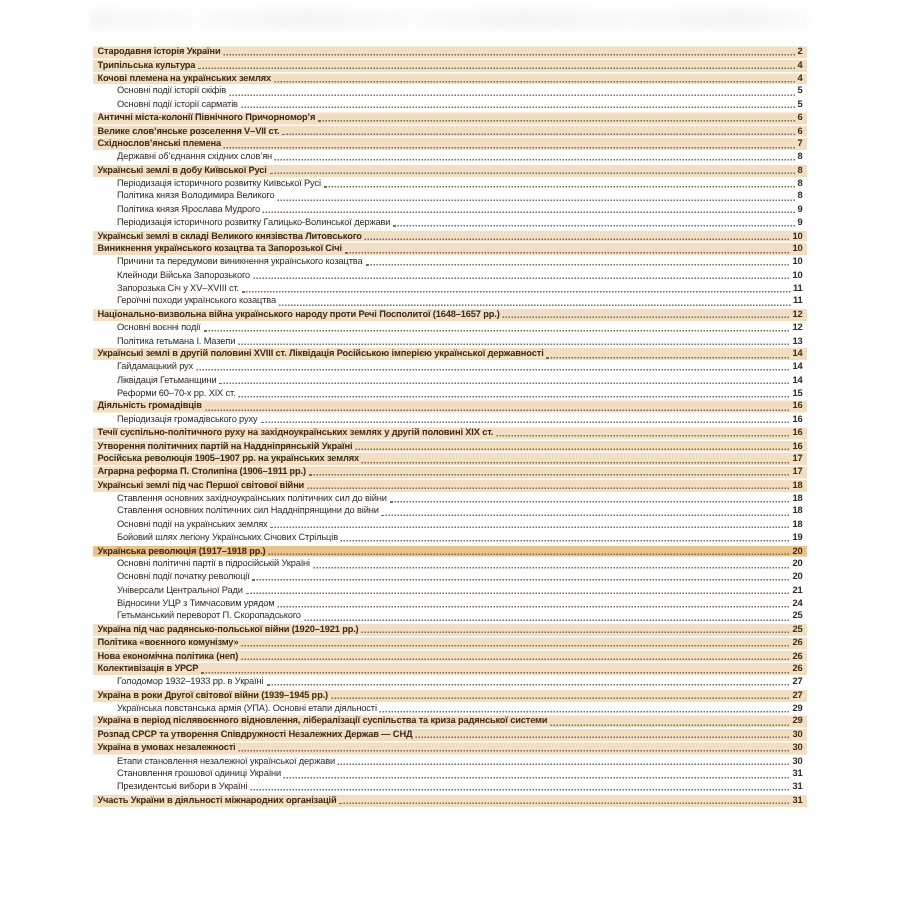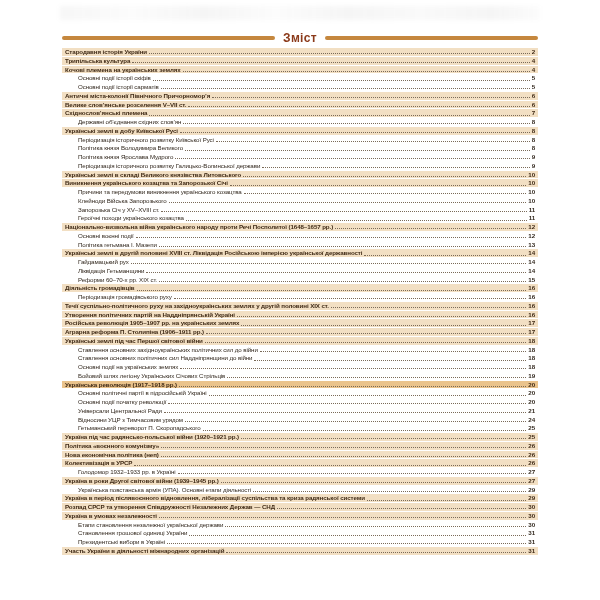--- a/index.html
+++ b/index.html
@@ -63,25 +63,20 @@
     white-space:nowrap;
     font-weight:bold;
   }
 </style>
 </head>
 <body>
 
 <div class="page" style="--bar-color: #c5873e; --title-color: #8b3a1a; --row-bg: #f2dfc3; --highlight-bg: #eac38c; --main-text: #3f2a16; --sub-text: #33291f; --dot-color: #7a6a58;">
   <div class="artifact"></div>
   <div class="content">
-    <div class="title-row">
-      <span class="bar"></span>
-      <span class="title">Зміст</span>
-      <span class="bar"></span>
-    </div>
     <div id="toc-list">
         <div class="row main">
     <span class="label">Стародавня історія України</span>
     <span class="dots"></span>
     <span class="page-num">2</span>
   </div>
         <div class="row main">
     <span class="label">Трипільська культура</span>
     <span class="dots"></span>
     <span class="page-num">4</span>

